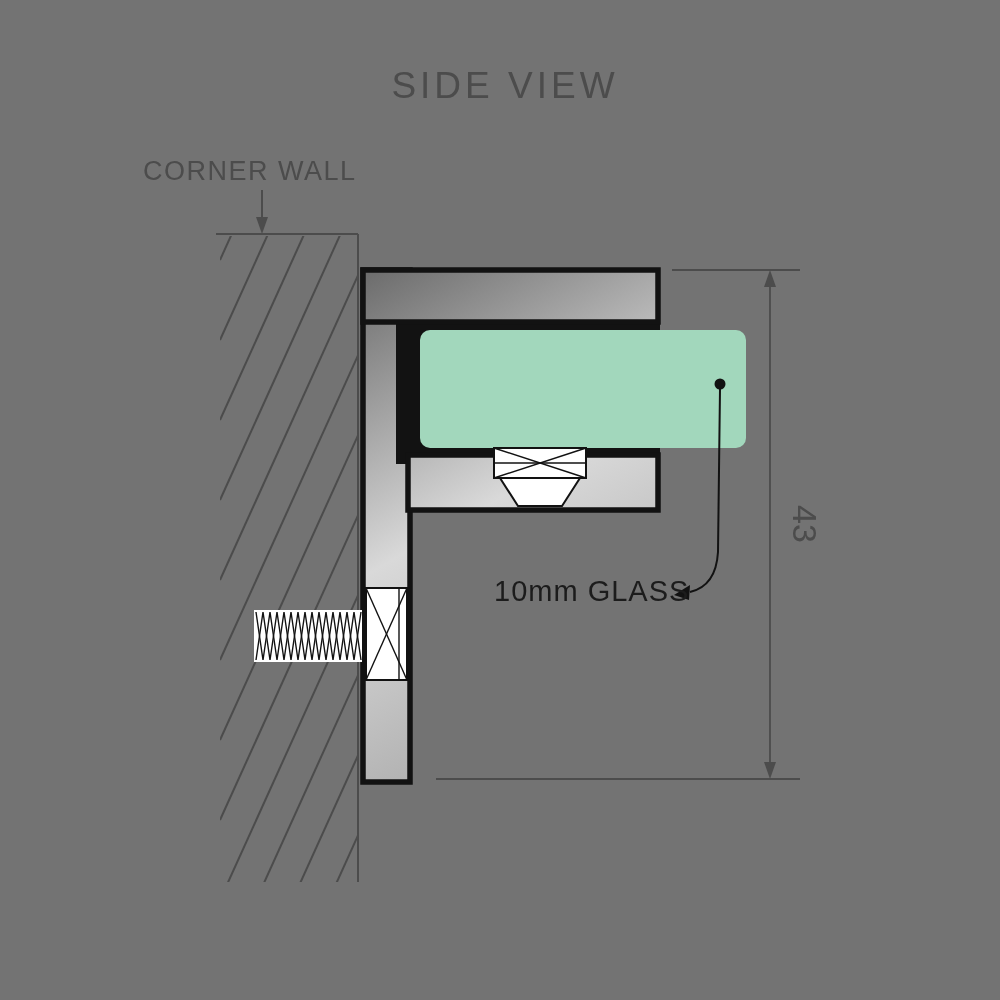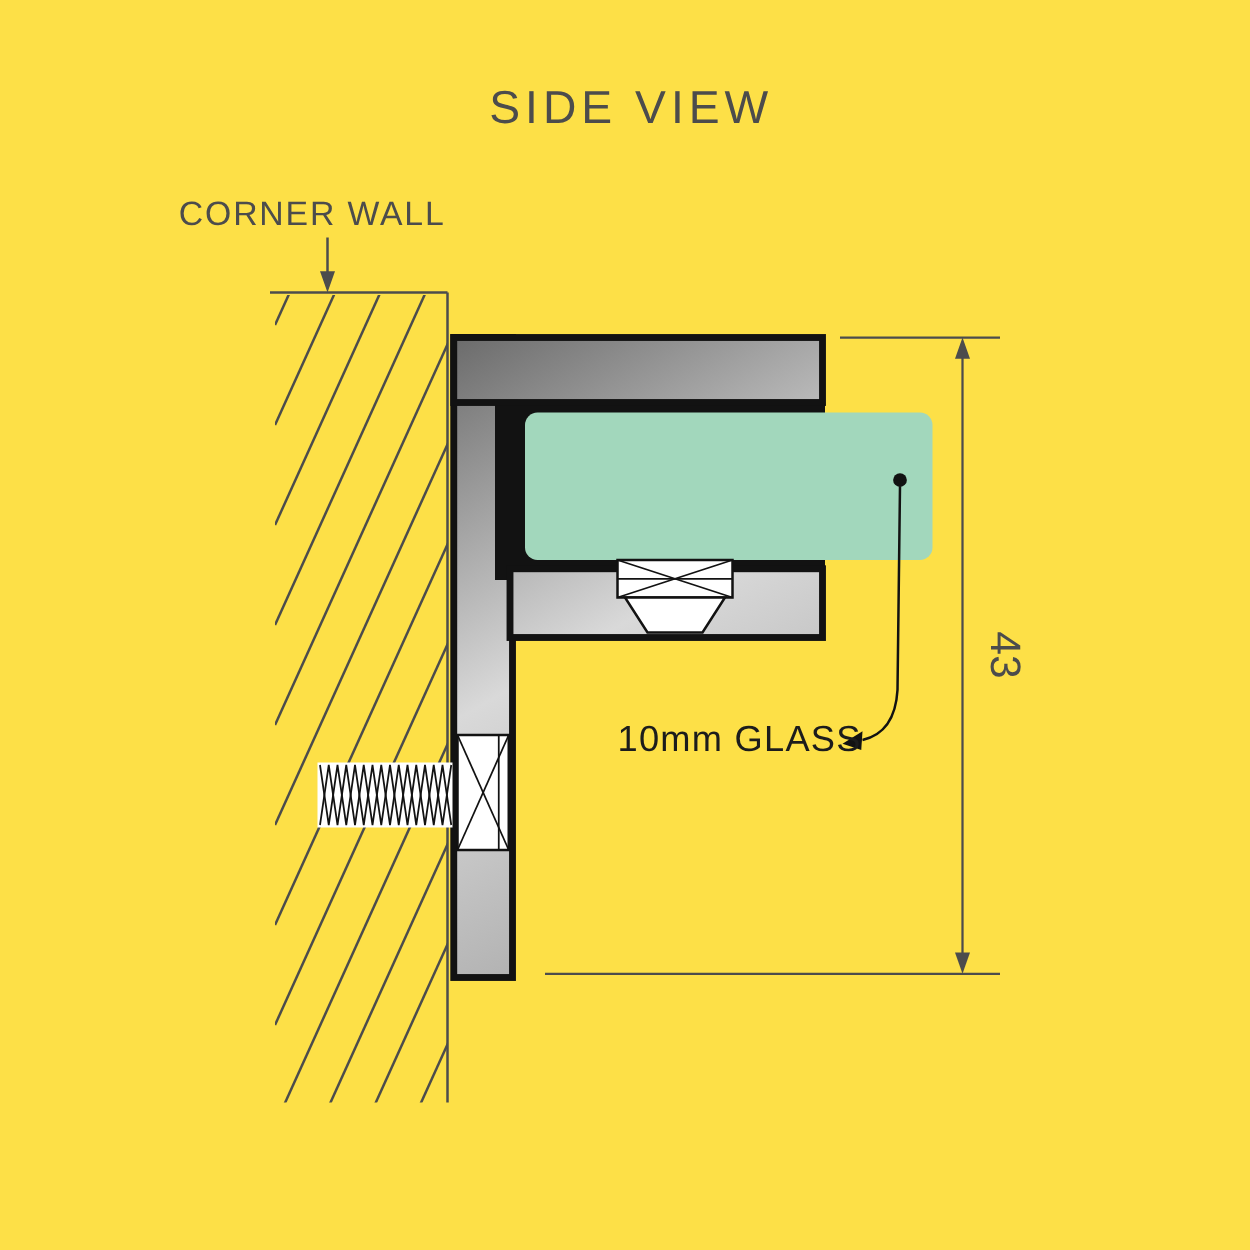--- a/index.html
+++ b/index.html
@@ -5,21 +5,21 @@
   html, body {
     margin: 0;
     padding: 0;
     background: #ffffff;
     font-family: "Liberation Sans", sans-serif;
   }
   .canvas {
     position: relative;
     width: 1000px;
     height: 1000px;
-    background: #fde047;
+    background: #737373;
     overflow: hidden;
   }
   svg { display: block; }
   .title-text {
     font-size: 37px;
     letter-spacing: 4px;
     fill: var(--color-line, #4c4c4c);
   }
   .label-text {
     font-size: 27px;

